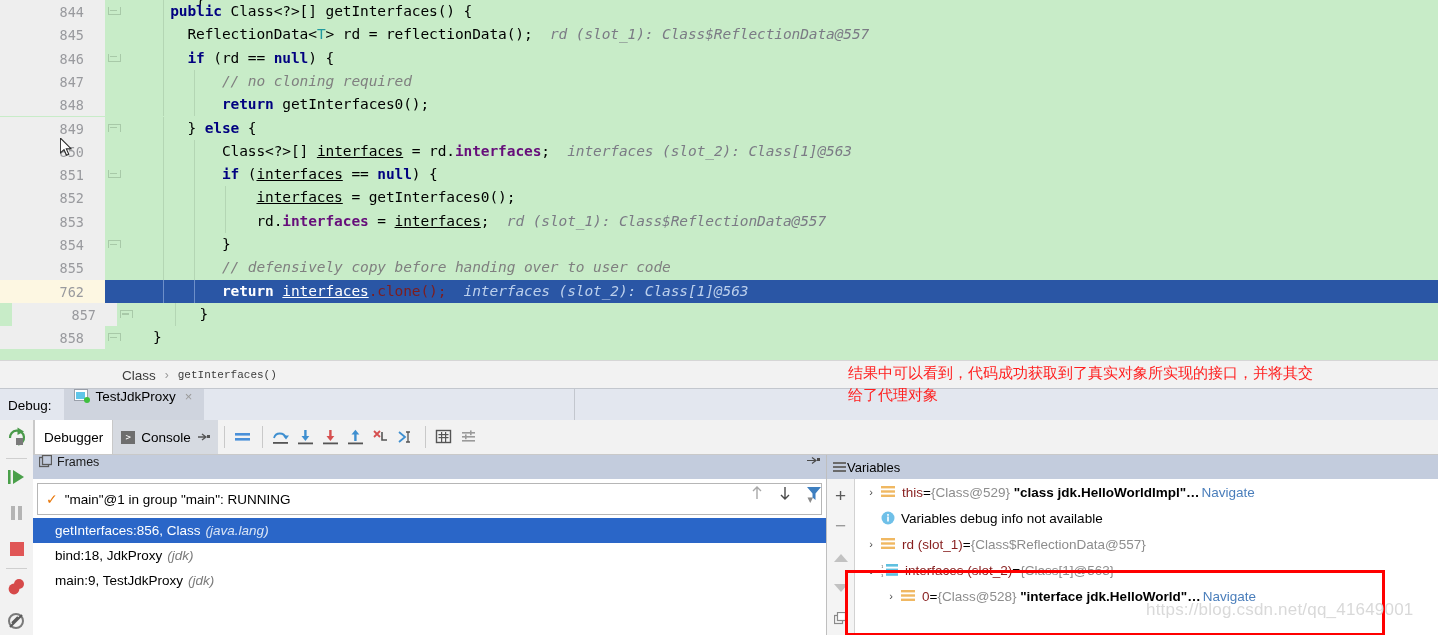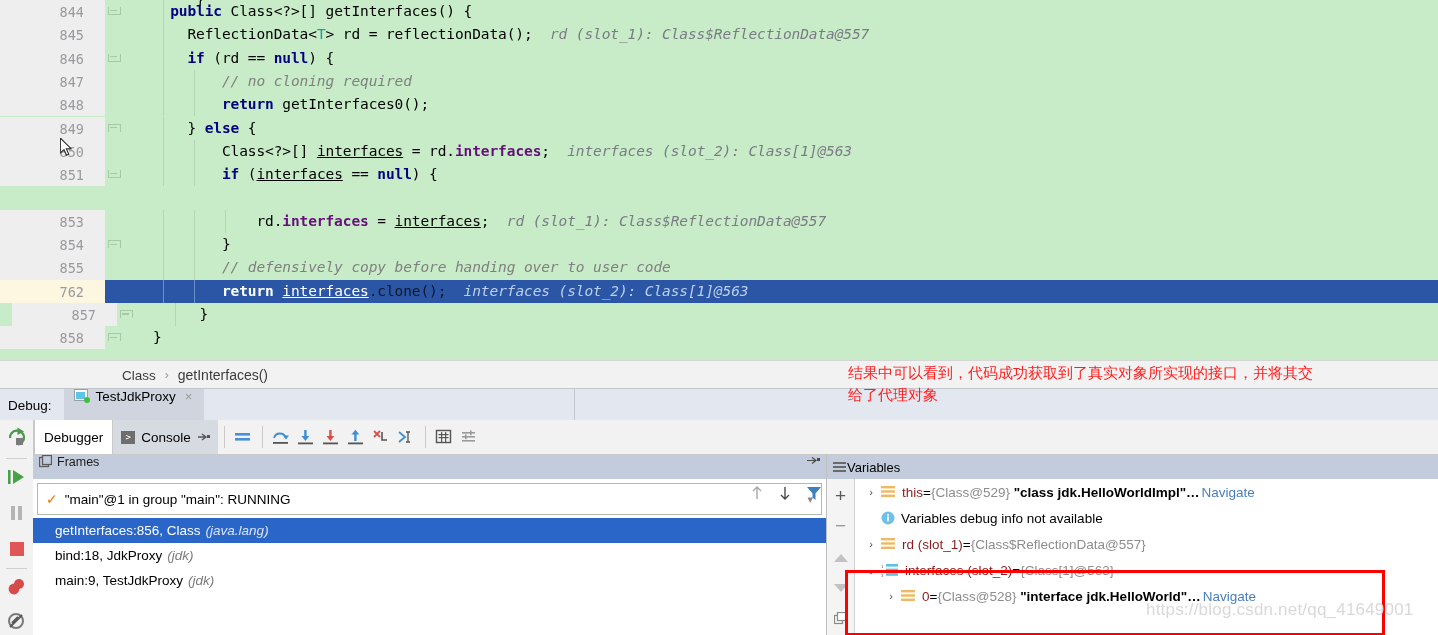--- a/index.html
+++ b/index.html
@@ -41,21 +41,21 @@
   .sel-txt{color:#fff;}
   .sel-txt .kw{color:#fff;font-weight:bold;}
   .sel-txt .fldu{color:#fff;text-decoration:underline;}
   .cursor{position:absolute;left:60px;top:138px;width:14px;height:20px;z-index:40;}
 
   
   .crumb{position:absolute;left:0;top:360px;width:1438px;height:28px;background:#f2f2f2;
      border-top:1px solid #d6d6d6;display:flex;align-items:center;}
   .crumb .c1{margin-left:122px;color:#3c3c3c;font-size:13.5px;}
   .crumb .sep{margin:0 9px;color:#9a9a9a;font-size:12px;}
-  .crumb .c2{color:#3c3c3c;font-size:14px;}
+  .crumb .c2{color:#3c3c3c;font-size:11px;font-family:Liberation Mono, monospace;}
 
   
   .dbgbar{position:absolute;left:0;top:388px;width:1438px;height:32px;background:#e3e7ef;
      border-top:1px solid #c3c7ce;display:flex;align-items:center;}
   .dbglabel{margin-left:8px;font-size:13.5px;color:#000;}
   .dbgtab{margin-left:12px;height:32px;display:flex;padding:0 12px 0 10px;
      background:#cfd4de;}
   .dbgtab .ic{width:15px;height:13px;margin-right:7px;position:relative;}
   .dbgtab .ic .sc{position:absolute;left:0;top:0;width:14px;height:12px;border:1.6px solid #9aa0aa;background:#fff;box-sizing:border-box;}
   .dbgtab .ic .sc:after{content:"";position:absolute;left:1.5px;top:2px;width:9px;height:7px;background:#5fc5e8;}
@@ -206,20 +206,29 @@
       <div class="ln" style="top:4px;">851</div>
       <div class="foldcol"></div>
       <div class="fold start" style="top:7px;">
           <i></i>
         </div>
       <div class="vline" style="left:163px;"></div>
       <div class="vline" style="left:194px;"></div>
       <div class="codeline"><span>           </span><span class="kw">if</span><span class="pl"> (</span><span class="fldu">interfaces</span><span class="pl"> == </span><span class="kw">null</span><span class="pl">) {</span></div>
     </div>
 
+    <div class="ed-row" style="position:absolute;top:186.4px;left:0;right:0;">
+      <div class="gutter"></div>
+      <div class="ln" style="top:4px;">852</div>
+      <div class="foldcol"></div>
+      <div class="vline" style="left:163px;"></div>
+      <div class="vline" style="left:194px;"></div>
+      <div class="vline" style="left:225px;"></div>
+      <div class="codeline"><span>               </span><span class="fldu">interfaces</span><span class="pl"> = getInterfaces0();</span></div>
+    </div>
 
     <div class="ed-row" style="position:absolute;top:209.7px;left:0;right:0;">
       <div class="gutter"></div>
       <div class="ln" style="top:4px;">853</div>
       <div class="foldcol"></div>
       <div class="vline" style="left:163px;"></div>
       <div class="vline" style="left:194px;"></div>
       <div class="vline" style="left:225px;"></div>
       <div class="codeline"><span>               </span><span class="pl">rd.</span><span class="fld">interfaces</span><span class="pl"> = </span><span class="fldu">interfaces</span><span class="pl">;</span><span class="hint">  </span><span class="hint">rd (slot_1): Class$ReflectionData@557</span></div>
     </div>
@@ -244,21 +253,21 @@
       <div class="vline" style="left:194px;"></div>
       <div class="codeline"><span>           </span><span class="cmt">// defensively copy before handing over to user code</span></div>
     </div>
 
     <div class="ed-row" style="position:absolute;top:279.6px;left:0;right:0;">
       <div class="rowbg-cur"></div>
       <div class="rowsel"></div>
       <div class="ln" style="top:4px;">762</div>
       <div class="vline" style="left:163px;background:#6d8fc9;"></div>
       <div class="vline" style="left:194px;background:#6d8fc9;"></div>
-      <div class="codeline sel-txt"><span>           </span><span class="kw">return</span><span class="pl" style="color:#fff"> </span><span class="fldu">interfaces</span><span style="color:#0f172a">.clone();</span><span class="hint-sel">  </span><span class="hint-sel">interfaces (slot_2): Class[1]@563</span></div>
+      <div class="codeline sel-txt"><span>           </span><span class="kw">return</span><span class="pl" style="color:#fff"> </span><span class="fldu">interfaces</span><span style="color:#7f1d1d">.clone();</span><span class="hint-sel">  </span><span class="hint-sel">interfaces (slot_2): Class[1]@563</span></div>
     </div>
 
     <div class="ed-row" style="position:absolute;top:302.9px;left:12px;right:0;">
       <div class="gutter"></div>
       <div class="ln" style="top:4px;">857</div>
       <div class="foldcol"></div>
       <div class="fold end" style="top:7px;">
           <i></i>
         </div>
       <div class="vline" style="left:163px;"></div>

